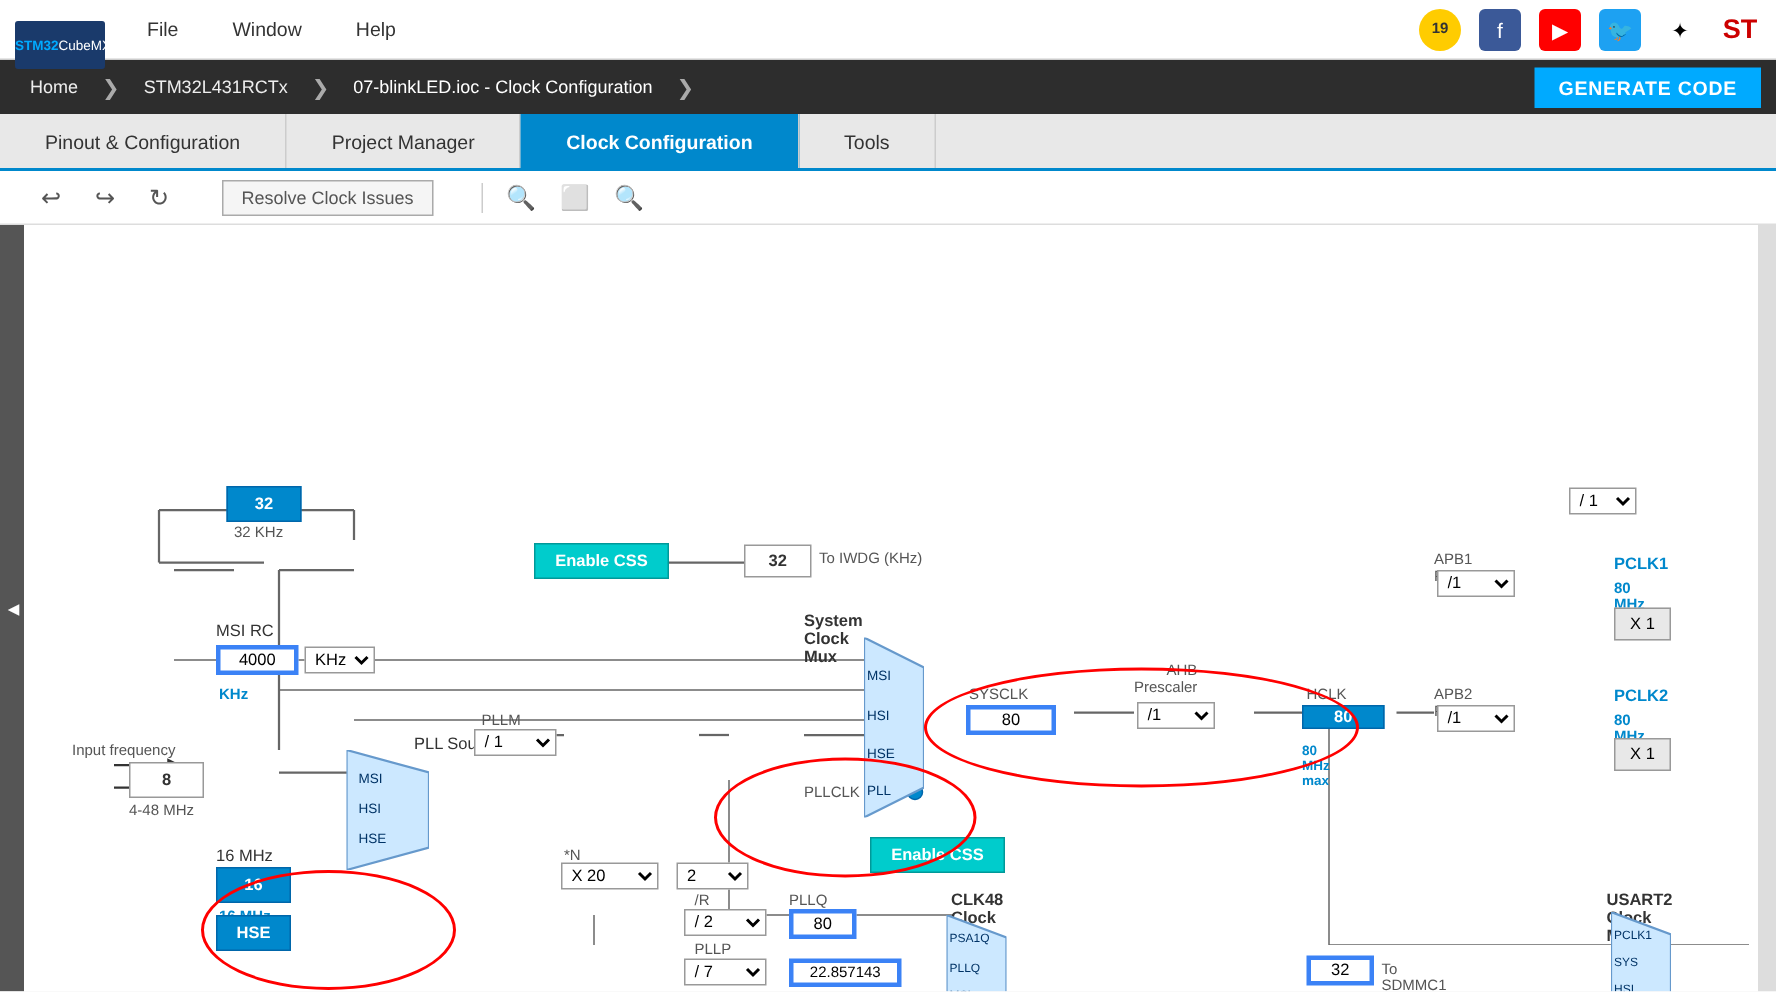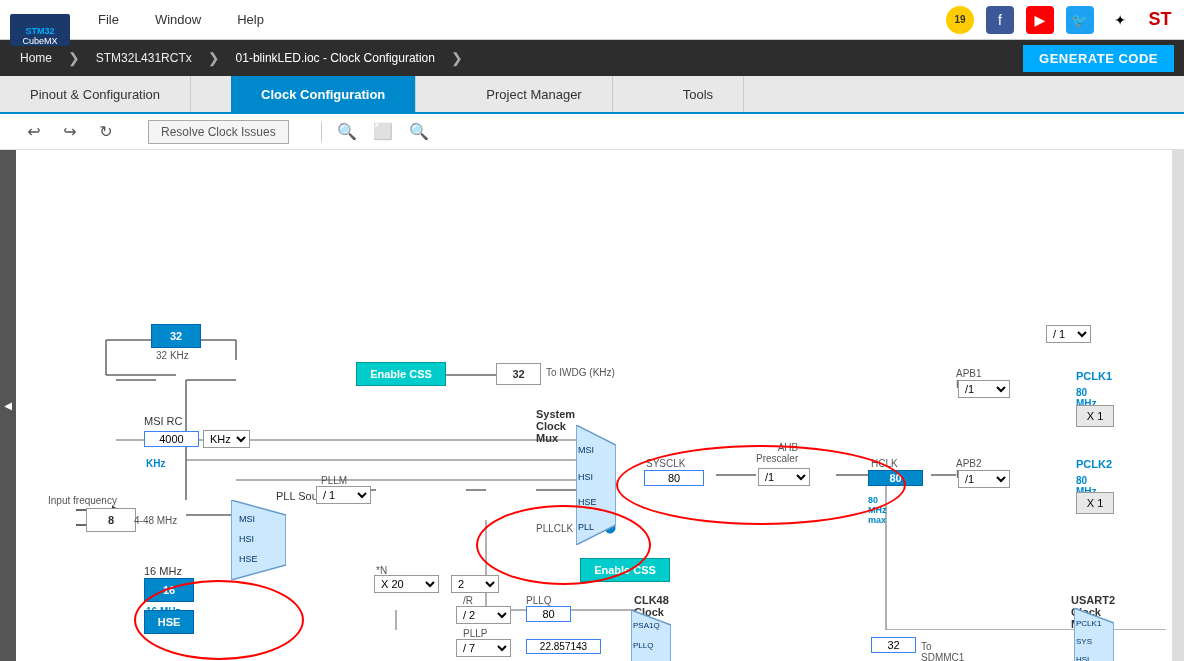--- a/index.html
+++ b/index.html
@@ -4,21 +4,21 @@
   <style>
     * { box-sizing: border-box; margin: 0; padding: 0; }
     body { font-family: Arial, sans-serif; font-size: 12px; background: #f0f0f0; overflow: hidden; }
 
     
     #top-menu {
       display: flex; align-items: center; background: white; height: 40px;
       border-bottom: 1px solid #ccc; padding: 0 10px; gap: 20px;
     }
     #logo-area { display: flex; align-items: center; gap: 4px; }
-    #logo-box { width: 60px; height: 32px; background: #1a3a6b; display: flex; flex-direction: column; align-items: center; justify-content: flex-end; border-radius: 2px; margin-top: 20px; }
+    #logo-box { width: 60px; height: 32px; background: #1a3a6b; display: flex; flex-direction: row; align-items: center; justify-content: space-between; border-radius: 2px; margin-top: 20px; }
     #logo-box .stm { color: #00aaff; font-size: 9px; font-weight: bold; }
     #logo-box .cube { color: white; font-size: 9px; font-weight: normal; }
     .menu-item { font-size: 13px; color: #333; cursor: pointer; padding: 0 8px; }
     .top-icons { margin-left: auto; display: flex; align-items: center; gap: 12px; }
     .top-icon { width: 28px; height: 28px; border-radius: 50%; display: flex; align-items: center; justify-content: center; font-size: 14px; }
     .icon-19 { background: #ffcc00; font-size: 10px; font-weight: bold; border-radius: 50%; width: 28px; height: 28px; display: flex; align-items: center; justify-content: center; color: #333; }
     .icon-fb { background: #3b5998; color: white; border-radius: 4px; }
     .icon-yt { background: #ff0000; color: white; border-radius: 4px; }
     .icon-tw { background: #1da1f2; color: white; border-radius: 4px; }
     .icon-st { background: white; color: #cc0000; font-weight: bold; font-size: 18px; }
@@ -30,21 +30,21 @@
     .bc-item { color: #eee; font-size: 12px; padding: 4px 10px; cursor: pointer; }
     .bc-item.active { color: white; }
     .bc-arrow { color: #aaa; font-size: 14px; }
     #generate-btn {
       margin-left: auto; background: #00aaff; color: white; border: none;
       padding: 6px 16px; font-size: 13px; font-weight: bold; cursor: pointer; letter-spacing: 0.5px;
     }
 
     
     #tab-bar {
-      display: flex; background: #e8e8e8; height: 38px; border-bottom: 2px solid #0088cc; gap: 40px;
+      display: flex; background: #e8e8e8; height: 38px; border-bottom: 2px solid #0088cc;
     }
     .tab {
       padding: 0 30px; display: flex; align-items: center; justify-content: center;
       font-size: 13px; cursor: pointer; border-right: 1px solid #ccc; color: #333;
     }
     .tab.active { background: #0088cc; color: white; font-weight: bold; }
 
     
     #toolbar {
       display: flex; align-items: center; background: white; height: 36px;
@@ -81,21 +81,21 @@
     }
     .block-blue { background: #0088cc; color: white; border: 1px solid #0066aa; }
     .block-white { background: white; border: 1px solid #999; color: #333; }
     .block-cyan { background: #00cccc; color: white; border: 1px solid #009999; }
 
     select.clk-select {
       font-size: 11px; background: white; border: 1px solid #999;
       padding: 1px 2px; cursor: pointer;
     }
     input.clk-input {
-      font-size: 11px; background: white; border: 1px solid #3b82f6;
+      font-size: 11px; background: white; border: 3px solid #3b82f6;
       padding: 1px 4px; text-align: center; width: 60px;
     }
     input.clk-input-blue {
       font-size: 11px; background: #0088cc; border: 1px solid #0066aa;
       padding: 1px 4px; text-align: center; width: 50px; color: white; font-weight: bold;
     }
 
     .clk-label { position: absolute; font-size: 10px; color: #555; }
     .clk-label-blue { position: absolute; font-size: 10px; color: #0088cc; font-weight: bold; }
 
@@ -135,29 +135,29 @@
     <div class="top-icon">✦</div>
     <div class="top-icon icon-st" style="font-size:18px;font-weight:bold;color:#cc0000;">ST</div>
   </div>
 </div>
 
 <div id="breadcrumb">
   <span class="bc-item">Home</span>
   <span class="bc-arrow">❯</span>
   <span class="bc-item">STM32L431RCTx</span>
   <span class="bc-arrow">❯</span>
-  <span class="bc-item active">01-blinkLED.ioc - Clock Configuration</span>
+  <span class="bc-item active">07-blinkLED.ioc - Clock Configuration</span>
   <span class="bc-arrow">❯</span>
   <button id="generate-btn">GENERATE CODE</button>
 </div>
 
 <div id="tab-bar">
   <div class="tab">Pinout &amp; Configuration</div>
+  <div class="tab">Project Manager</div>
   <div class="tab active">Clock Configuration</div>
-  <div class="tab">Project Manager</div>
   <div class="tab">Tools</div>
 </div>
 
 <div id="toolbar">
   <button class="tool-btn" title="Undo">↩</button>
   <button class="tool-btn" title="Redo">↪</button>
   <button class="tool-btn" title="Refresh">↻</button>
   <button id="resolve-btn">Resolve Clock Issues</button>
   <div class="tool-sep"></div>
   <button class="tool-btn">🔍</button>
@@ -251,21 +251,21 @@
       <div class="clk-label" style="left:128px;top:415px;font-size:11px;color:#333;">16 MHz</div>
       <div style="position:absolute;left:128px;top:428px;width:50px;height:24px;" class="block block-blue">
         <span>16</span>
       </div>
       <div class="clk-label-blue" style="left:130px;top:456px;">16 MHz</div>
 
       <div class="clk-label" style="left:32px;top:345px;font-size:10px;color:#555;">Input frequency</div>
       <div style="position:absolute;left:70px;top:358px;width:50px;height:24px;" class="block block-white">
         <span>8</span>
       </div>
-      <div class="clk-label" style="left:70px;top:365px;font-size:10px;color:#555;margin-left:48px;">4-48 MHz</div>
+      <div class="clk-label" style="left:70px;top:385px;font-size:10px;color:#555;">4-48 MHz</div>
 
       <div style="position:absolute;left:128px;top:460px;width:50px;height:24px;" class="block block-blue">
         <span>HSE</span>
       </div>
 
       <div class="clk-label" style="left:212px;top:340px;font-size:11px;color:#333;margin-left:48px;">PLL Source Mux</div>
 
       <svg style="position:absolute;left:215px;top:350px;" width="55" height="80">
         <polygon points="0,0 55,15 55,65 0,80" fill="#cce8ff" stroke="#6699cc" stroke-width="1.5"></polygon>
         <text x="8" y="22" font-size="9" fill="#003366">MSI</text>

